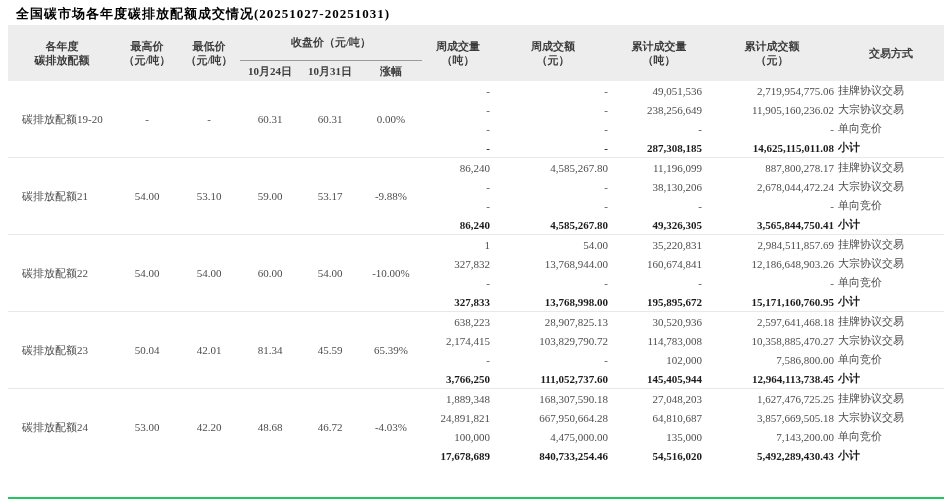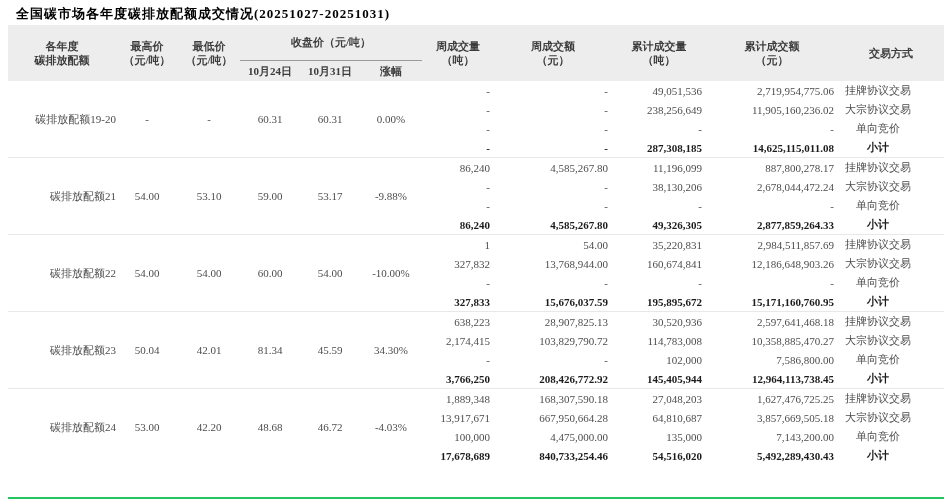--- a/index.html
+++ b/index.html
@@ -18,24 +18,24 @@
     padding-bottom:32px;
   }
   table{border-collapse:collapse;table-layout:fixed;width:936px;}
   thead th{background:#ededed;font-weight:bold;color:#3c3c3c;font-size:11px;padding:0;}
   thead .two-line span{display:block;line-height:14px;}
   th[rowspan]{vertical-align:middle;height:42px;}
   .h-close{height:35px;vertical-align:middle;border-bottom:1px solid #9a9a9a;}
   .h-sub th{height:20px;vertical-align:middle;}
   td{font-size:11px;color:#4d4d4d;height:19px;padding:0;vertical-align:middle;}
   td[rowspan]{vertical-align:middle;}
-  .name{text-align:right;padding-left:14px;}
+  .name{text-align:left;padding-left:14px;}
   .c{text-align:center;}
   .r{text-align:right;padding-right:4px;}
-  .m{text-align:center;padding-right:26px;}
+  .m{padding-right:26px;}
   tbody.group{border-bottom:1px solid #e8e8e8;}
   tbody.group:last-of-type{border-bottom:none;}
   tr.sub td{font-weight:bold;color:#1c1c1c;}
   .footnote-clip{position:absolute;left:38px;top:495px;height:6px;width:40px;overflow:hidden;}
 </style>
 </head>
 <body>
 
 <div class="title">全国碳市场各年度碳排放配额成交情况(20251027-20251031)</div>
 
@@ -156,21 +156,21 @@
       <td class="r">-</td>
       <td class="r">-</td>
       <td class="r">-</td>
       <td class="r">-</td>
       <td class="m">单向竞价</td>
     </tr>
     <tr class="sub">
       <td class="r">86,240</td>
       <td class="r">4,585,267.80</td>
       <td class="r">49,326,305</td>
-      <td class="r">2,877,859,264.33</td>
+      <td class="r">3,565,844,750.41</td>
       <td class="m">小计</td>
     </tr>
   </tbody>
 
   <tbody class="group">
     <tr>
       <td class="name" rowspan="4">碳排放配额22</td>
       <td class="c" rowspan="4">54.00</td>
       <td class="c" rowspan="4">54.00</td>
       <td class="c" rowspan="4">60.00</td>
@@ -191,35 +191,35 @@
     </tr>
     <tr>
       <td class="r">-</td>
       <td class="r">-</td>
       <td class="r">-</td>
       <td class="r">-</td>
       <td class="m">单向竞价</td>
     </tr>
     <tr class="sub">
       <td class="r">327,833</td>
-      <td class="r">15,676,037.59</td>
+      <td class="r">13,768,998.00</td>
       <td class="r">195,895,672</td>
       <td class="r">15,171,160,760.95</td>
       <td class="m">小计</td>
     </tr>
   </tbody>
 
   <tbody class="group">
     <tr>
       <td class="name" rowspan="4">碳排放配额23</td>
       <td class="c" rowspan="4">50.04</td>
       <td class="c" rowspan="4">42.01</td>
       <td class="c" rowspan="4">81.34</td>
       <td class="c" rowspan="4">45.59</td>
-      <td class="c" rowspan="4">34.30%</td>
+      <td class="c" rowspan="4">65.39%</td>
       <td class="r">638,223</td>
       <td class="r">28,907,825.13</td>
       <td class="r">30,520,936</td>
       <td class="r">2,597,641,468.18</td>
       <td class="m">挂牌协议交易</td>
     </tr>
     <tr>
       <td class="r">2,174,415</td>
       <td class="r">103,829,790.72</td>
       <td class="r">114,783,008</td>
@@ -228,21 +228,21 @@
     </tr>
     <tr>
       <td class="r">-</td>
       <td class="r">-</td>
       <td class="r">102,000</td>
       <td class="r">7,586,800.00</td>
       <td class="m">单向竞价</td>
     </tr>
     <tr class="sub">
       <td class="r">3,766,250</td>
-      <td class="r">208,426,772.92</td>
+      <td class="r">111,052,737.60</td>
       <td class="r">145,405,944</td>
       <td class="r">12,964,113,738.45</td>
       <td class="m">小计</td>
     </tr>
   </tbody>
 
   <tbody class="group">
     <tr>
       <td class="name" rowspan="4">碳排放配额24</td>
       <td class="c" rowspan="4">53.00</td>
@@ -250,21 +250,21 @@
       <td class="c" rowspan="4">48.68</td>
       <td class="c" rowspan="4">46.72</td>
       <td class="c" rowspan="4">-4.03%</td>
       <td class="r">1,889,348</td>
       <td class="r">168,307,590.18</td>
       <td class="r">27,048,203</td>
       <td class="r">1,627,476,725.25</td>
       <td class="m">挂牌协议交易</td>
     </tr>
     <tr>
-      <td class="r">13,917,671</td>
+      <td class="r">24,891,821</td>
       <td class="r">667,950,664.28</td>
       <td class="r">64,810,687</td>
       <td class="r">3,857,669,505.18</td>
       <td class="m">大宗协议交易</td>
     </tr>
     <tr>
       <td class="r">100,000</td>
       <td class="r">4,475,000.00</td>
       <td class="r">135,000</td>
       <td class="r">7,143,200.00</td>

